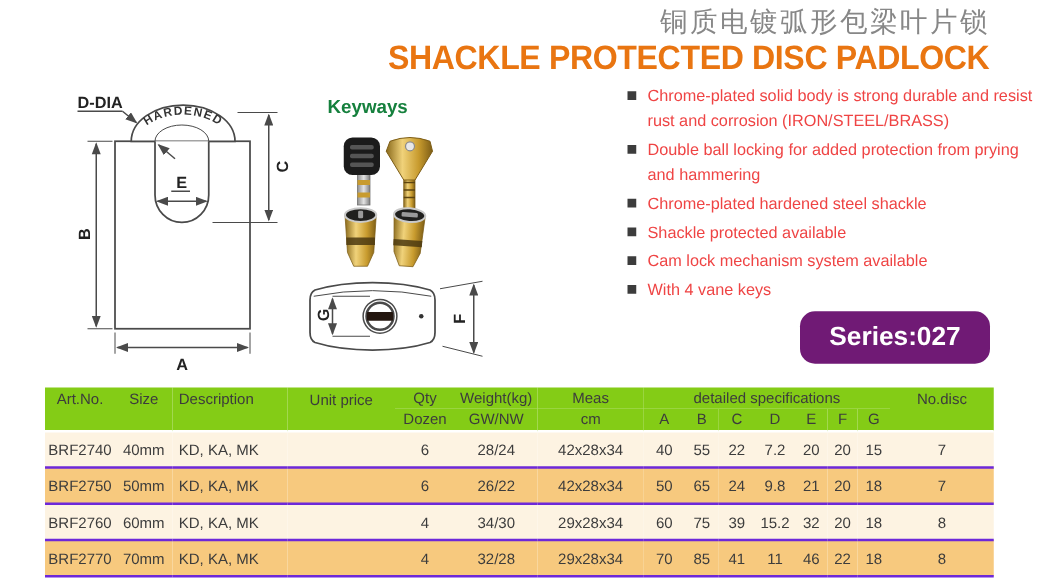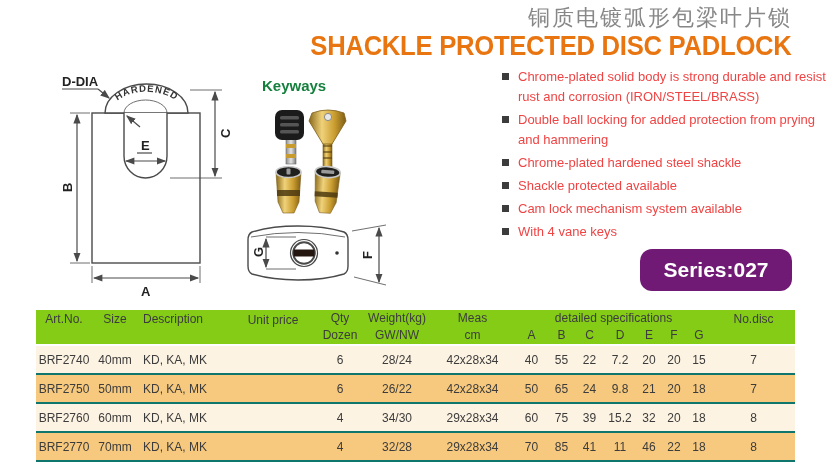--- a/index.html
+++ b/index.html
@@ -33,21 +33,21 @@
   .outline{stroke:#4a4a4a;stroke-width:1.4;fill:#ffffff;}
   .dimtxt{font-family:"Liberation Sans",sans-serif;font-size:13px;font-weight:bold;fill:#222;}
 
   
   .spec-table{position:absolute;left:36px;top:310px;width:759px;border-collapse:collapse;
               table-layout:fixed;font-size:12px;color:#3c3c3c;}
   .spec-table th{font-weight:normal;background:#84cc16;padding:0;height:16px;text-align:center;}
   .spec-table td{padding:0;height:27px;text-align:center;}
   .spec-table .hdr2 th{border-bottom:2px solid #fff;}
   .spec-table th[rowspan]{border-bottom:2px solid #fff;}
-  .spec-table tr.r td{border-bottom:2px solid #0f766e;}
+  .spec-table tr.r td{border-bottom:2px solid #6d28d9;}
   .spec-table tr.r:nth-child(odd) td{background:#fdf3e2;}
   .spec-table tr.r:nth-child(even) td{background:#f7c97e;}
   .spec-table .left{text-align:left;padding-left:5px;margin-top:16px;}
   .spec-table .vb{vertical-align:bottom;padding-bottom:18px;}
   .spec-table .vt{vertical-align:top;padding-top:3px;}
 </style>
 </head>
 <body>
 
 <div class="page">

